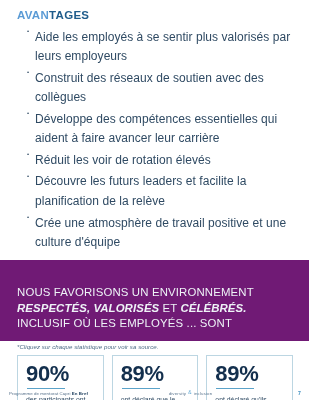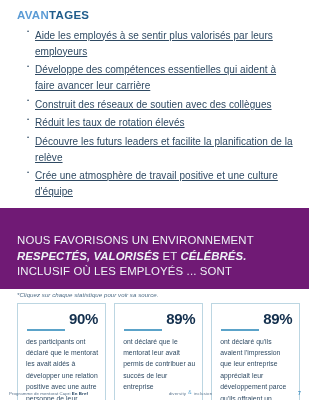--- a/index.html
+++ b/index.html
@@ -37,27 +37,26 @@
   .adv-heading .light { color: #5b9bd5; }
   .adv-heading .dark  { color: #1f5c8b; }
 
   .adv-list {
     list-style: none;
     margin: 0;
     padding: 0 0 0 10px;
   }
   .adv-list li {
     position: relative;
-    font-size: 10px;
+    font-size: 12px;
     line-height: 1.62;
     color: #2f4a63;
     padding-left: 8px;
     margin-bottom: 2.2px;
     letter-spacing: 0.05px;
-    text-decoration: underline;
   }
   .adv-list li::before {
     content: "\2022";
     position: absolute;
     left: 0;
     top: -0.5px;
     color: #2f4a63;
     font-size: 6px;
   }
 
@@ -121,27 +120,26 @@
   }
   .card {
     flex: 1 1 0;
     border: 1px solid #bcd6e2;
     background: #ffffff;
     padding: 7px 7px 8px 8px;
     box-sizing: border-box;
     min-height: 118px;
   }
   .card-value {
-    font-size: 15px;
+    font-size: 22px;
     font-weight: bold;
     color: #132f4d;
     line-height: 1;
     letter-spacing: -0.3px;
     margin-bottom: 3px;
-    margin-left: 43px;
   }
   .card-rule {
     width: 38px;
     height: 1.6px;
     background: #5ba3c9;
     margin: 0 0 5px 1px;
   }
   .card-text {
     font-size: 6.8px;
     line-height: 1.68;
@@ -217,23 +215,23 @@
 <body>
 
 <div class="page">
 
   <div class="adv-section">
     <div class="adv-heading">
       <span class="light">AVAN</span><span class="dark">TAGES</span>
     </div>
     <ul class="adv-list">
       <li>Aide les employés à se sentir plus valorisés par leurs employeurs</li>
+      <li>Construit des réseaux de soutien avec des collègues</li>
       <li>Développe des compétences essentielles qui aident à faire avancer leur carrière</li>
-      <li>Construit des réseaux de soutien avec des collègues</li>
-      <li>Réduit les taux de rotation élevés</li>
+      <li>Réduit les voir de rotation élevés</li>
       <li>Découvre les futurs leaders et facilite la planification de la relève</li>
       <li>Crée une atmosphère de travail positive et une culture d'équipe</li>
     </ul>
   </div>
 
   <div class="banner">
     <div class="banner-line">NOUS FAVORISONS UN ENVIRONNEMENT</div>
     <div class="banner-line emph"><span>RESPECTÉS, VALORISÉS</span><span class="reg"> ET </span><span>CÉLÉBRÉS.</span></div>
     <div class="banner-line">INCLUSIF OÙ LES EMPLOYÉS ... SONT</div>
   </div>

